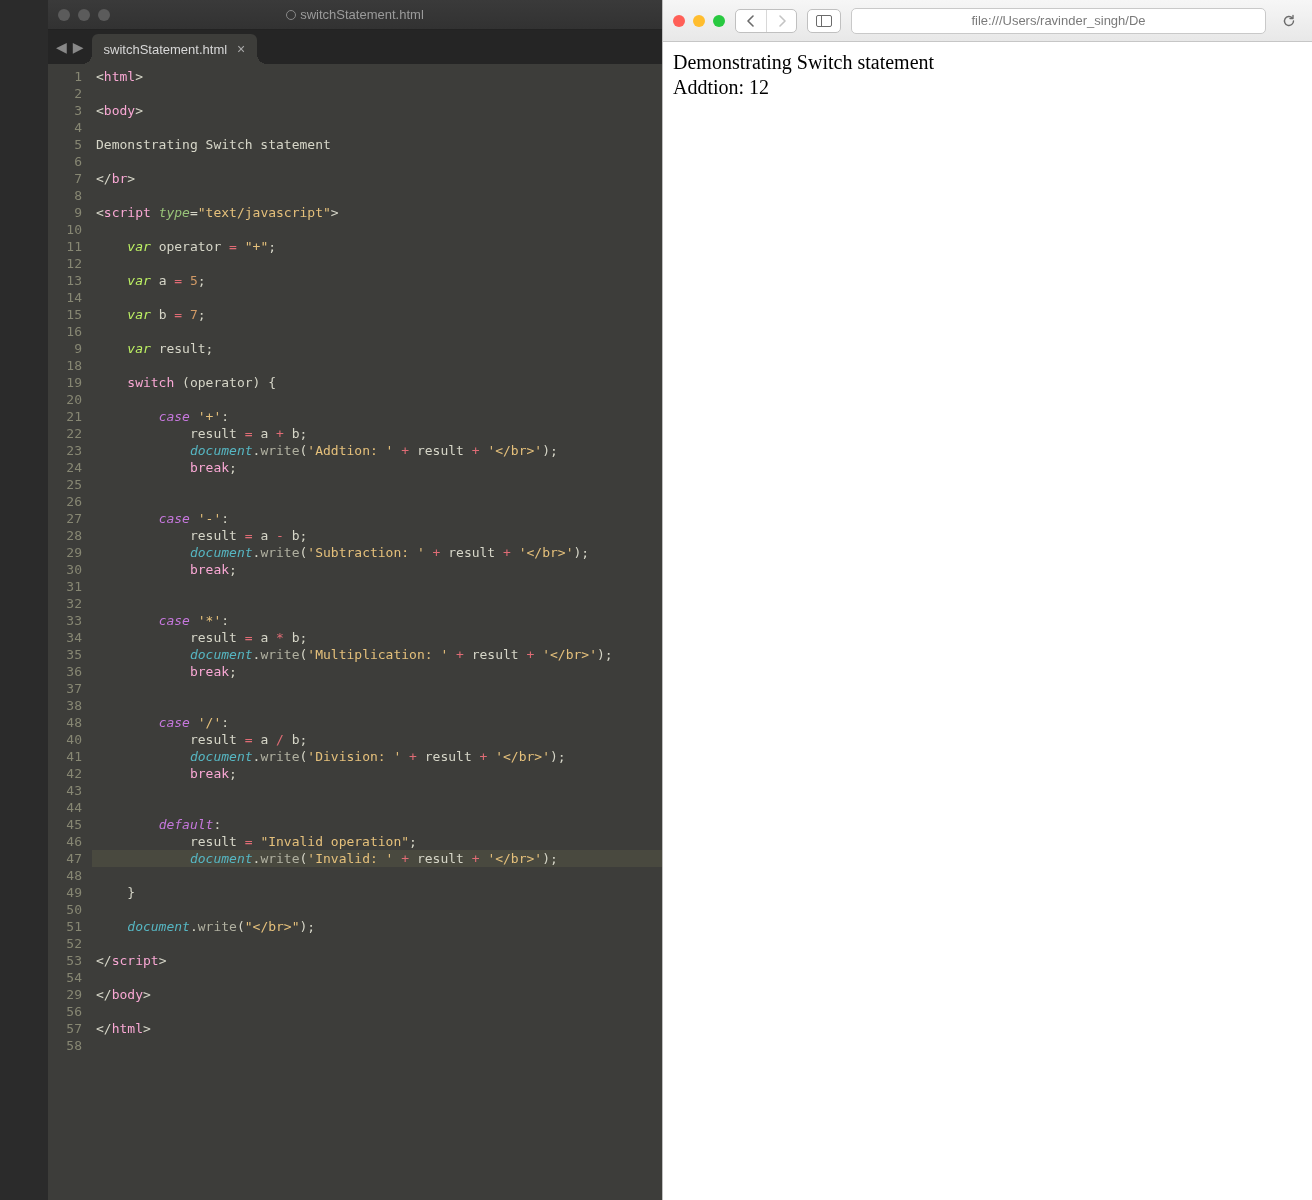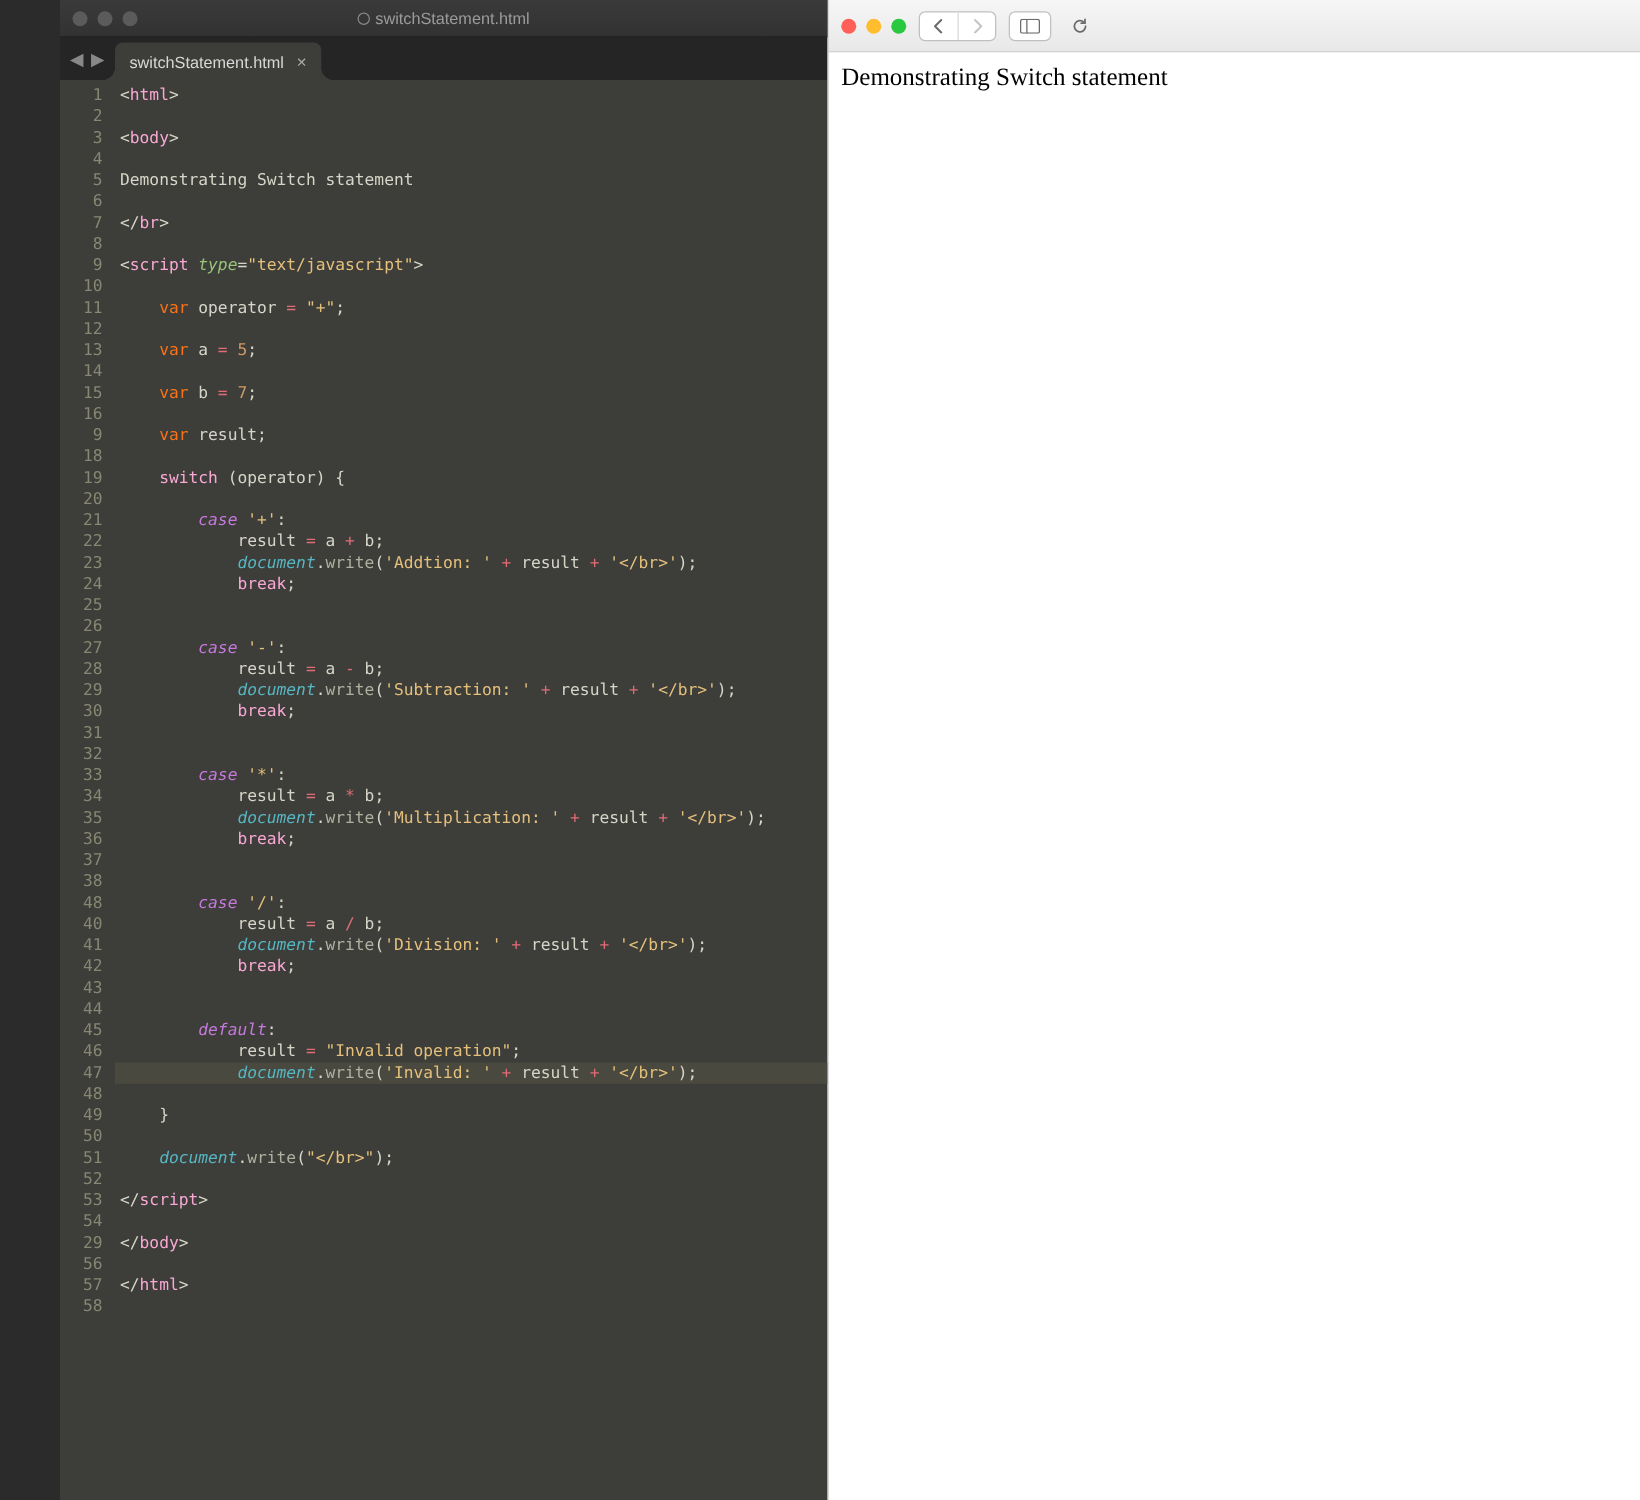--- a/index.html
+++ b/index.html
@@ -88,21 +88,21 @@
     padding: 4px 0;
     color: #d6d6c8;
     white-space: pre;
     position: relative;
   }
   .code .line { height: 17px; padding-left: 4px; position:relative; }
   .line.hl { background: #49493f; }
   
   .c-tag   { color: #f9a8d4; }        
   .c-punct { color: #d6d6c8; }
-  .c-kw    { color: #f97316; }
+  .c-kw    { color: #bef264; font-style: italic; }
   .c-attr  { color: #98c379; font-style: italic; }
   .c-str   { color: #e5c07b; }
   .c-num   { color: #d19a66; }
   .c-op    { color: #e06c75; }
   .c-name  { color: #d6d6c8; }
   .c-fn    { color: #b0b0a0; }
   .c-case  { color: #c678dd; font-style: italic; }
   .c-doc   { color: #56b6c2; font-style: italic; }
 
   
@@ -259,23 +259,27 @@
             <path d="M3 1 L8 6 L3 11" stroke="#c4c4c4" stroke-width="1.6" fill="none" stroke-linecap="round" stroke-linejoin="round"></path>
           </svg>
       </div>
     </div>
     <div class="safari-sidebar-btn">
       <svg width="16" height="12" viewBox="0 0 16 12">
           <rect x="0.5" y="0.5" width="15" height="11" rx="1.5" fill="none" stroke="#6b6b6b"></rect>
           <line x1="5.5" y1="0.5" x2="5.5" y2="11.5" stroke="#6b6b6b"></line>
         </svg>
     </div>
+    <div class="urlbar">
+      <span>file:///Users/ravinder_singh/De</span>
+    </div>
     <div class="reload-btn">
       <svg width="16" height="16" viewBox="0 0 16 16">
           <path d="M12.5 8a4.5 4.5 0 1 1-1.3-3.2" fill="none" stroke="#6b6b6b" stroke-width="1.4" stroke-linecap="round"></path>
           <path d="M12 2.5 L12 5.5 L9 5.5" fill="none" stroke="#6b6b6b" stroke-width="1.4" stroke-linecap="round" stroke-linejoin="round"></path>
         </svg>
     </div>
   </div>
   <div class="browser-body">
     <div>Demonstrating Switch statement</div>
+    <div>Addtion: 12</div>
   </div>
 </div>
 
 </body></html>

